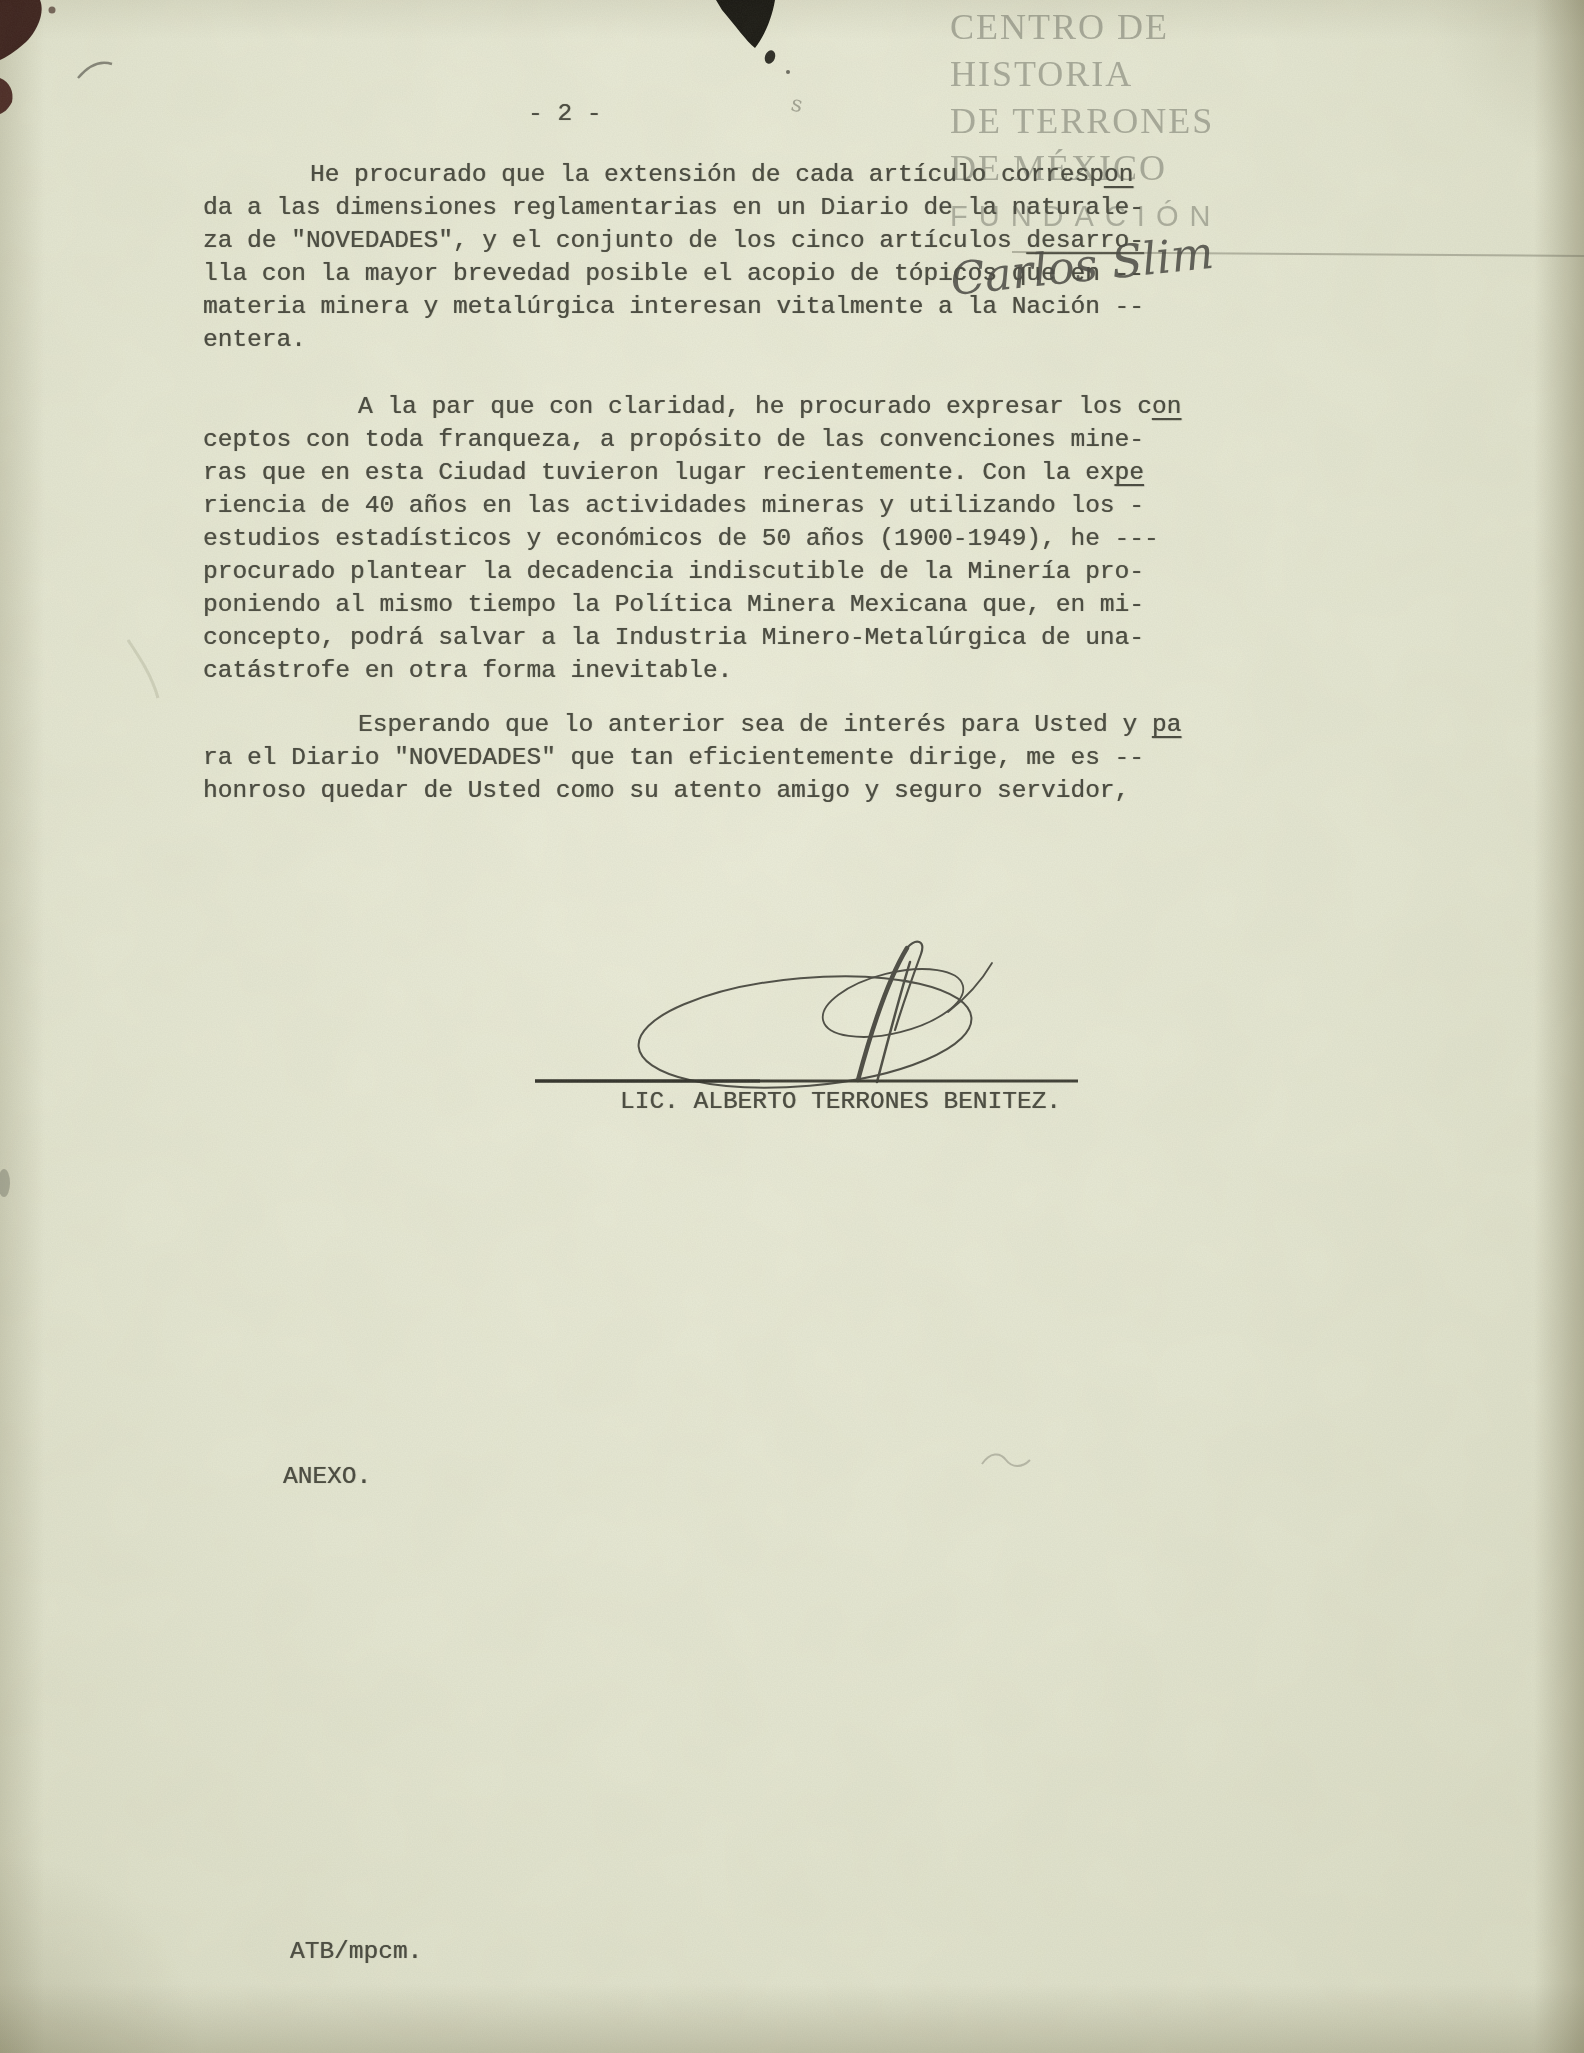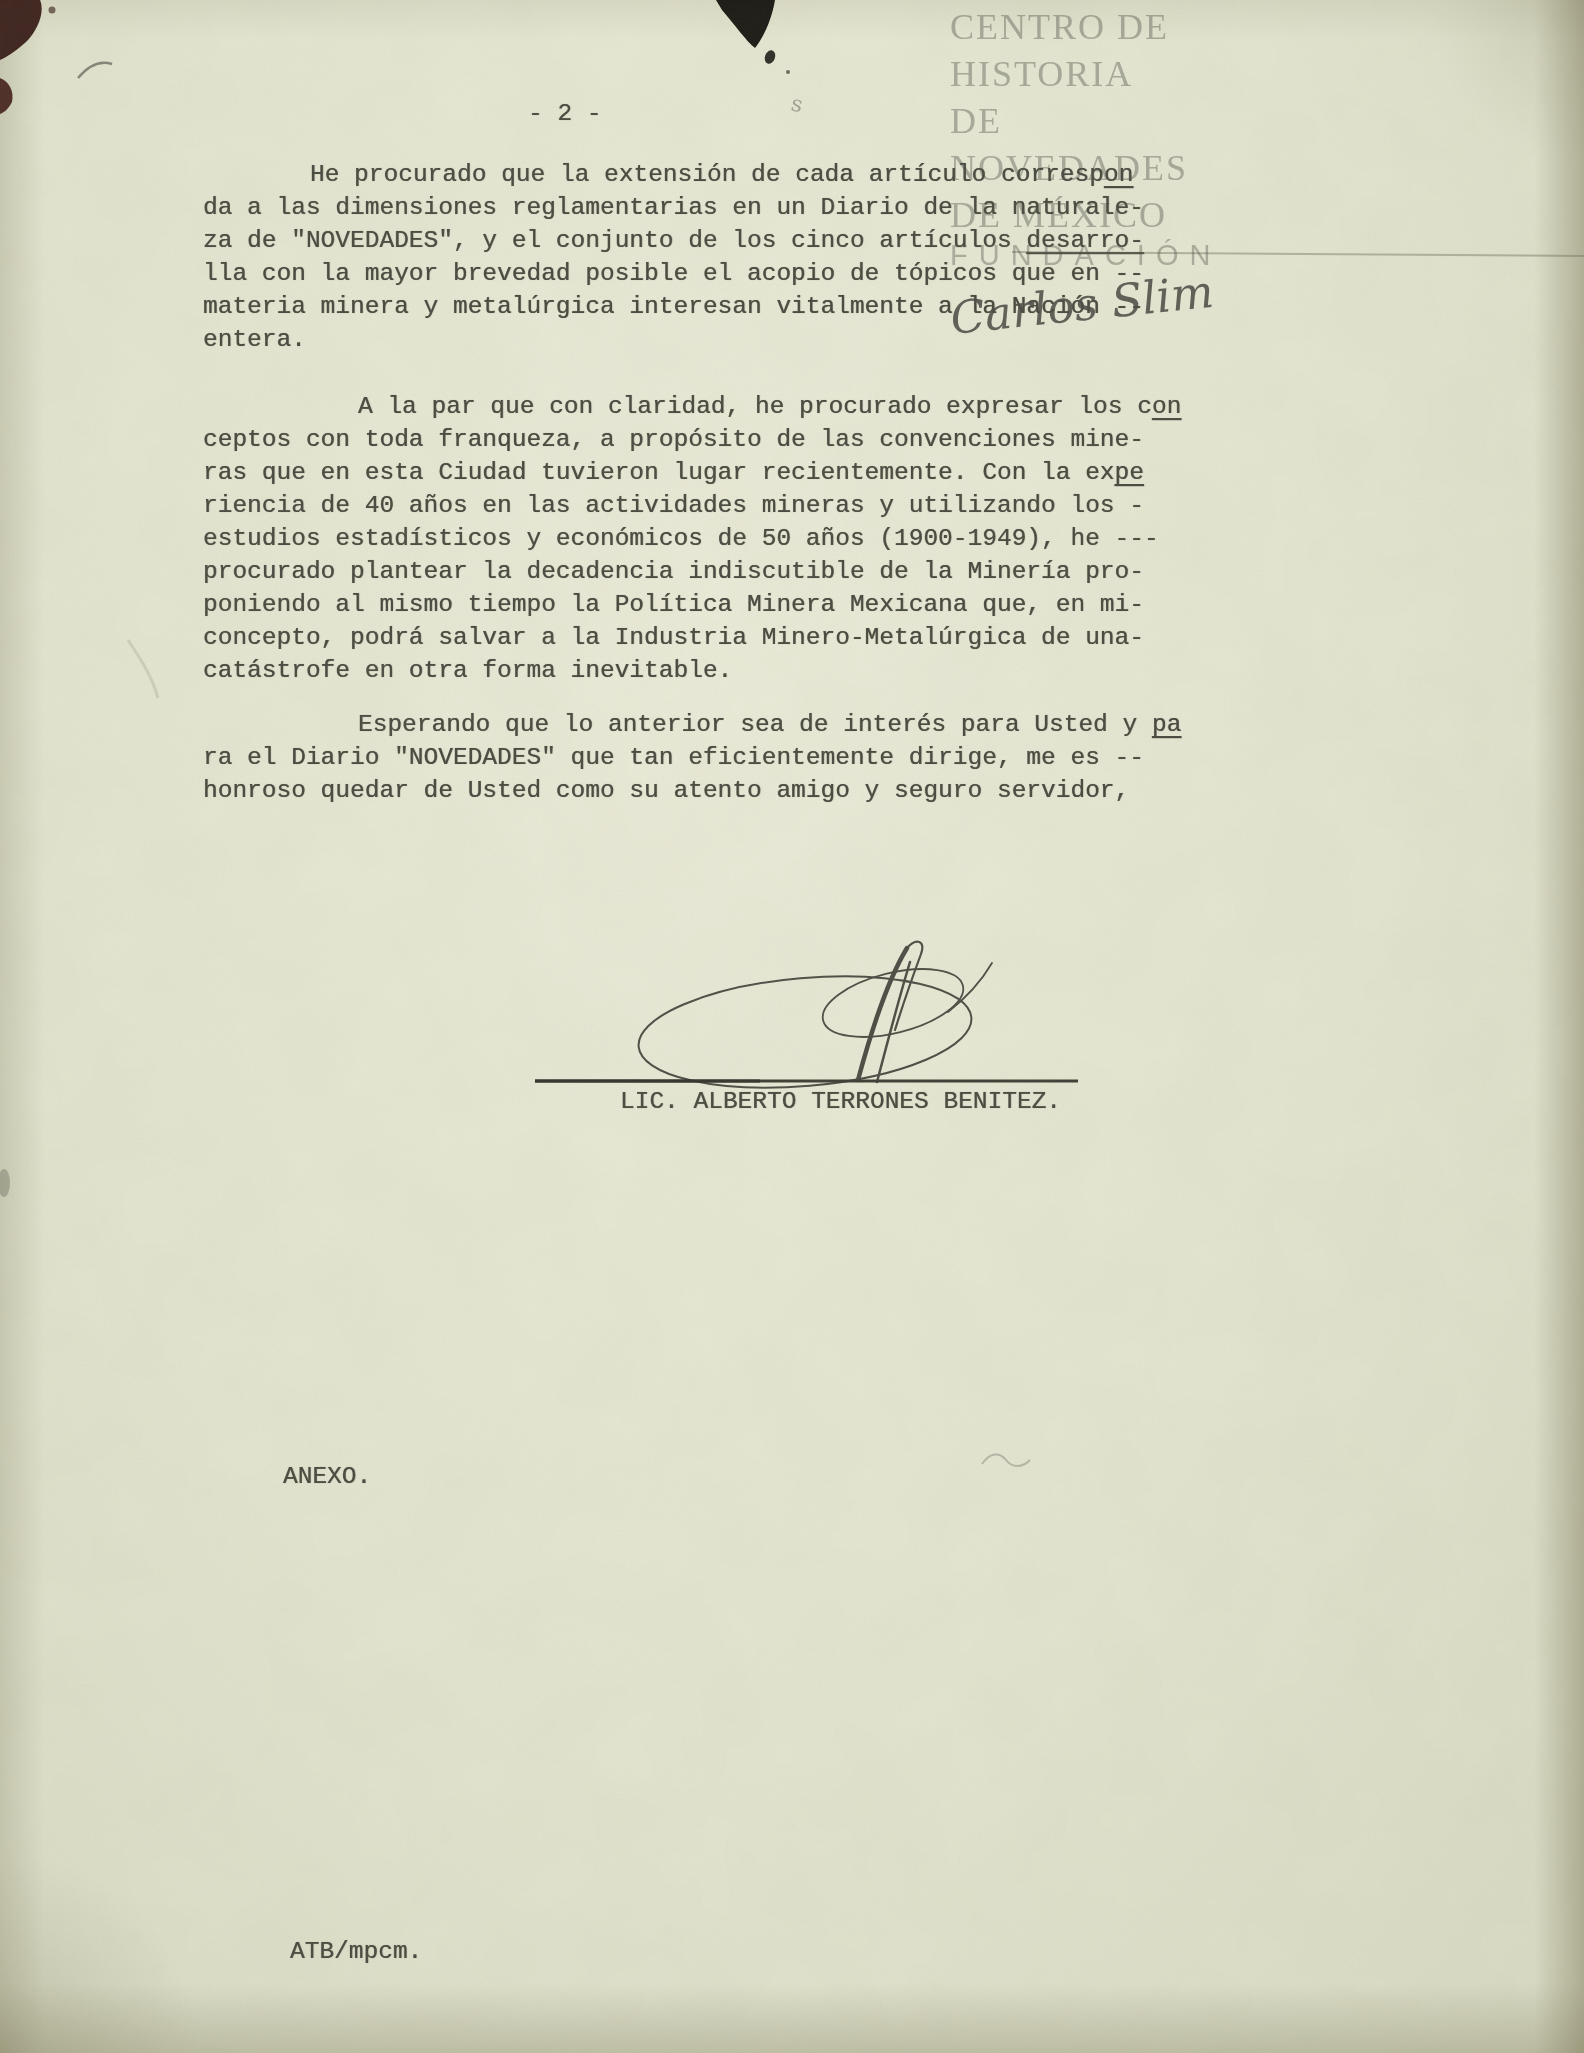--- a/index.html
+++ b/index.html
@@ -38,21 +38,21 @@
   .annex{position:absolute;left:283px;top:1463px;}
   .typist{position:absolute;left:290px;top:1938px;}
   .artifacts{position:absolute;left:0;top:0;z-index:4;pointer-events:none;}
   .watermark{position:absolute;left:950px;top:4px;width:270px;text-align:left;z-index:6;pointer-events:none;}
   .wm-line{
     font-family:"Liberation Serif","DejaVu Serif",serif;
     font-size:36px;line-height:47px;letter-spacing:2px;
     color:rgba(78,80,70,0.40);
   }
   .wm-foundation{
-    margin-top:0;
+    margin-top:8px;
     font-family:"Liberation Sans",sans-serif;
     font-size:29px;letter-spacing:11px;
     color:rgba(80,82,72,0.38);
     white-space:nowrap;
   }
   .wm-founder{
     margin-top:6px;
     font-family:"DejaVu Serif","Liberation Serif",serif;
     font-style:italic;
     font-size:45px;
@@ -62,21 +62,21 @@
   }
 </style>
 </head>
 <body>
 
 <div class="page">
 
   <div class="watermark">
     <div class="wm-line">CENTRO DE</div>
     <div class="wm-line">HISTORIA</div>
-    <div class="wm-line">DE NOVEDADES</div>
+    <div class="wm-line">DE TERRONES</div>
     <div class="wm-line">DE MÉXICO</div>
     <div class="wm-foundation">FUNDACIÓN</div>
     <div class="wm-founder">Carlos Slim</div>
   </div>
 
   <div class="page-number typed">- 2 -</div>
 
   <div class="para para-1 typed"><div class="tline">He procurado que la extensión de cada artículo corresp<u>on</u></div><div class="tline">da a las dimensiones reglamentarias en un Diario de la naturale-</div><div class="tline">za de "NOVEDADES", y el conjunto de los cinco artículos <u>desarro-</u></div><div class="tline">lla con la mayor brevedad posible el acopio de tópicos que en --</div><div class="tline">materia minera y metalúrgica interesan vitalmente a la Nación --</div><div class="tline">entera.</div></div>
   <div class="para para-2 typed"><div class="tline">A la par que con claridad, he procurado expresar los c<u>on</u></div><div class="tline">ceptos con toda franqueza, a propósito de las convenciones mine-</div><div class="tline">ras que en esta Ciudad tuvieron lugar recientemente. Con la ex<u>pe</u></div><div class="tline">riencia de 40 años en las actividades mineras y utilizando los -</div><div class="tline">estudios estadísticos y económicos de 50 años (1900-1949), he ---</div><div class="tline">procurado plantear la decadencia indiscutible de la Minería pro-</div><div class="tline">poniendo al mismo tiempo la Política Minera Mexicana que, en mi-</div><div class="tline">concepto, podrá salvar a la Industria Minero-Metalúrgica de una-</div><div class="tline">catástrofe en otra forma inevitable.</div></div>
   <div class="para para-3 typed"><div class="tline">Esperando que lo anterior sea de interés para Usted y <u>pa</u></div><div class="tline">ra el Diario "NOVEDADES" que tan eficientemente dirige, me es --</div><div class="tline">honroso quedar de Usted como su atento amigo y seguro servidor,</div></div>

